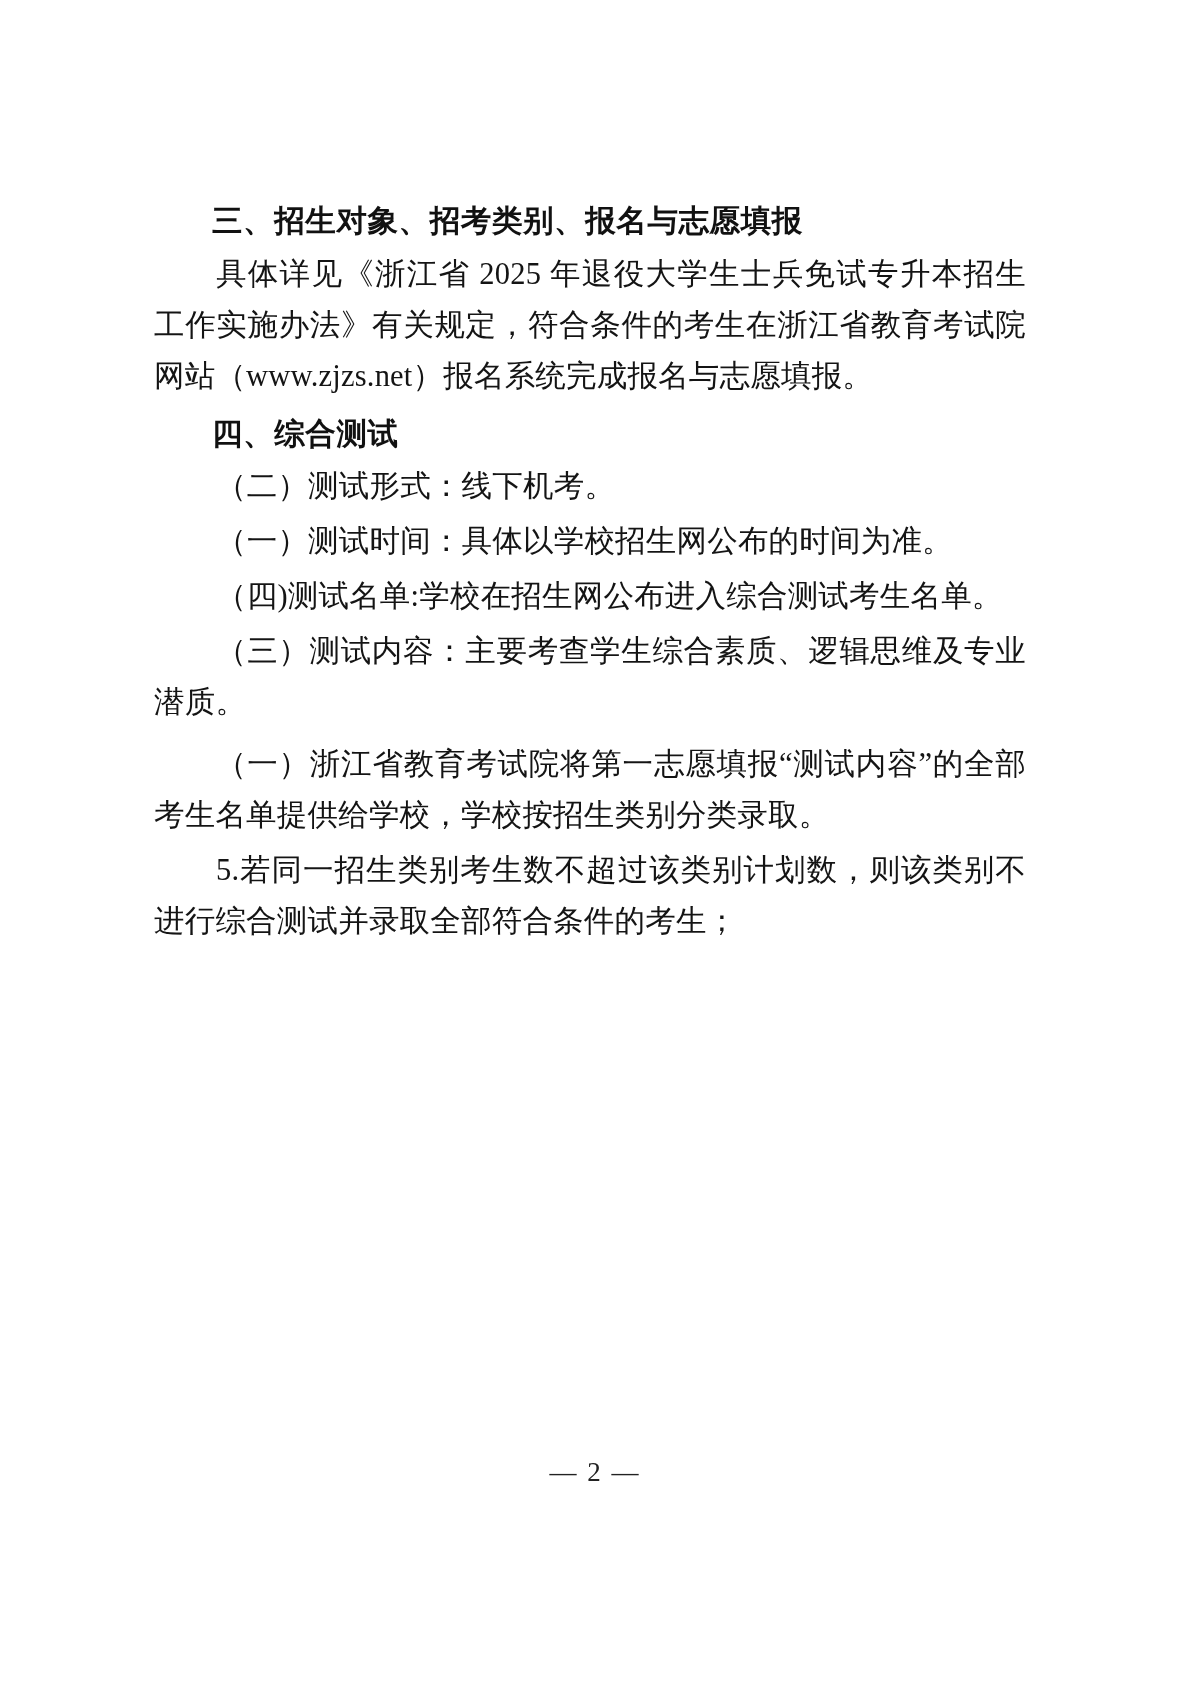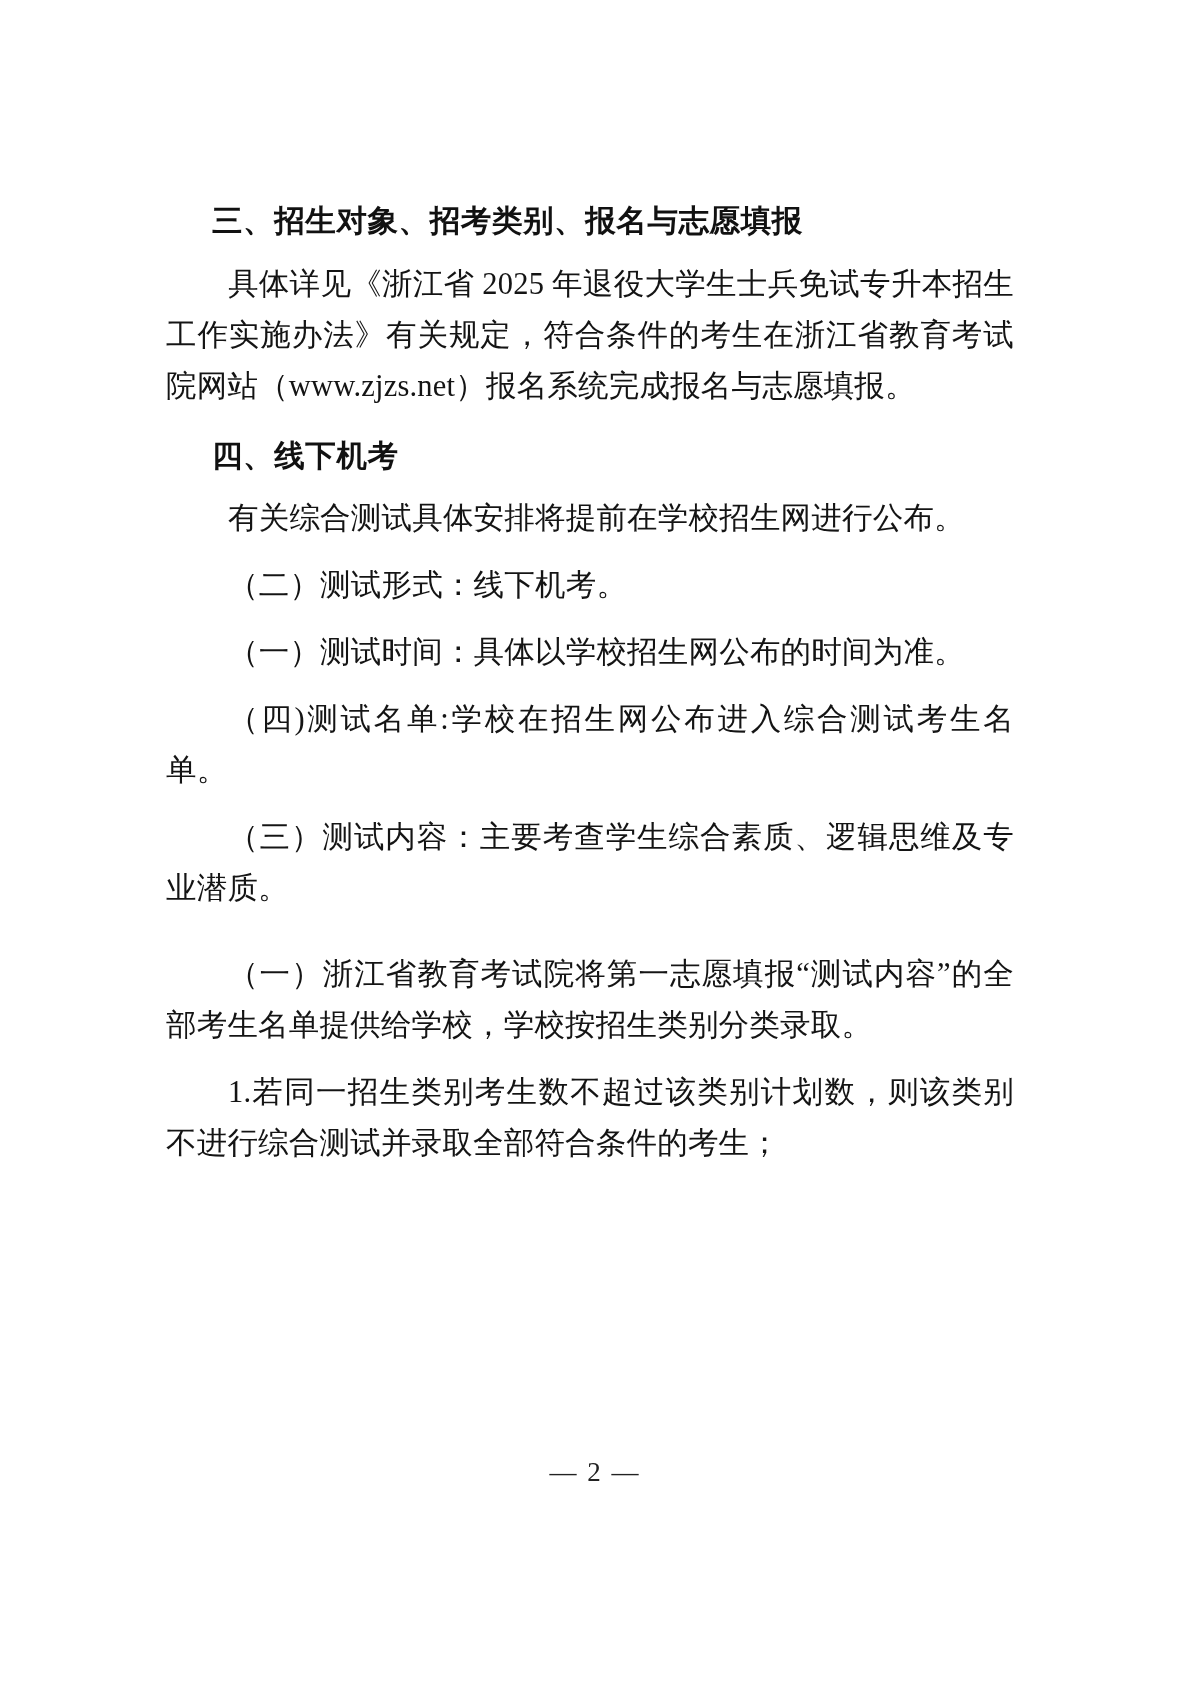--- a/index.html
+++ b/index.html
@@ -34,21 +34,21 @@
     line-height: 1.0;
     letter-spacing: 0.6px;
     margin: 0 0 6px 0;
     padding: 10px 0 6px 0;
     text-indent: 62px;
     color: #111;
   }
   .para {
     font-size: 30.5px;
     line-height: 51px;
-    margin: 16px;
+    margin: 4px;
     text-align: justify;
     text-justify: inter-ideograph;
     text-indent: 62px;
     letter-spacing: 0.2px;
     color: #141414;
   }
   .spacer-sm { height: 3px; }
 
   .page-number {
     position: absolute;
@@ -67,36 +67,35 @@
 
 <div class="page">
   <div class="doc-body">
 
     <h2 class="heading">三、招生对象、招考类别、报名与志愿填报</h2>
 
     <p class="para">具体详见《浙江省 2025 年退役大学生士兵免试专升本招生工作实施办法》有关规定，符合条件的考生在浙江省教育考试院网站（www.zjzs.net）报名系统完成报名与志愿填报。</p>
 
     <div class="spacer-sm"></div>
 
-    <h2 class="heading">四、线下机考</h2>
+    <h2 class="heading">四、综合测试</h2>
 
-    <p class="para">有关综合测试具体安排将提前在学校招生网进行公布。</p>
 
     <p class="para">（二）测试形式：线下机考。</p>
 
     <p class="para">（一）测试时间：具体以学校招生网公布的时间为准。</p>
 
     <p class="para">（四)测试名单:学校在招生网公布进入综合测试考生名单。</p>
 
     <p class="para">（三）测试内容：主要考查学生综合素质、逻辑思维及专业潜质。</p>
 
     <div class="spacer-sm"></div>
 
 
     <p class="para">（一）浙江省教育考试院将第一志愿填报“测试内容”的全部考生名单提供给学校，学校按招生类别分类录取。</p>
 
-    <p class="para">1.若同一招生类别考生数不超过该类别计划数，则该类别不进行综合测试并录取全部符合条件的考生；</p>
+    <p class="para">5.若同一招生类别考生数不超过该类别计划数，则该类别不进行综合测试并录取全部符合条件的考生；</p>
 
 
   </div>
 
   <div class="page-number">— 2 —</div>
 </div>
 
 </body></html>

